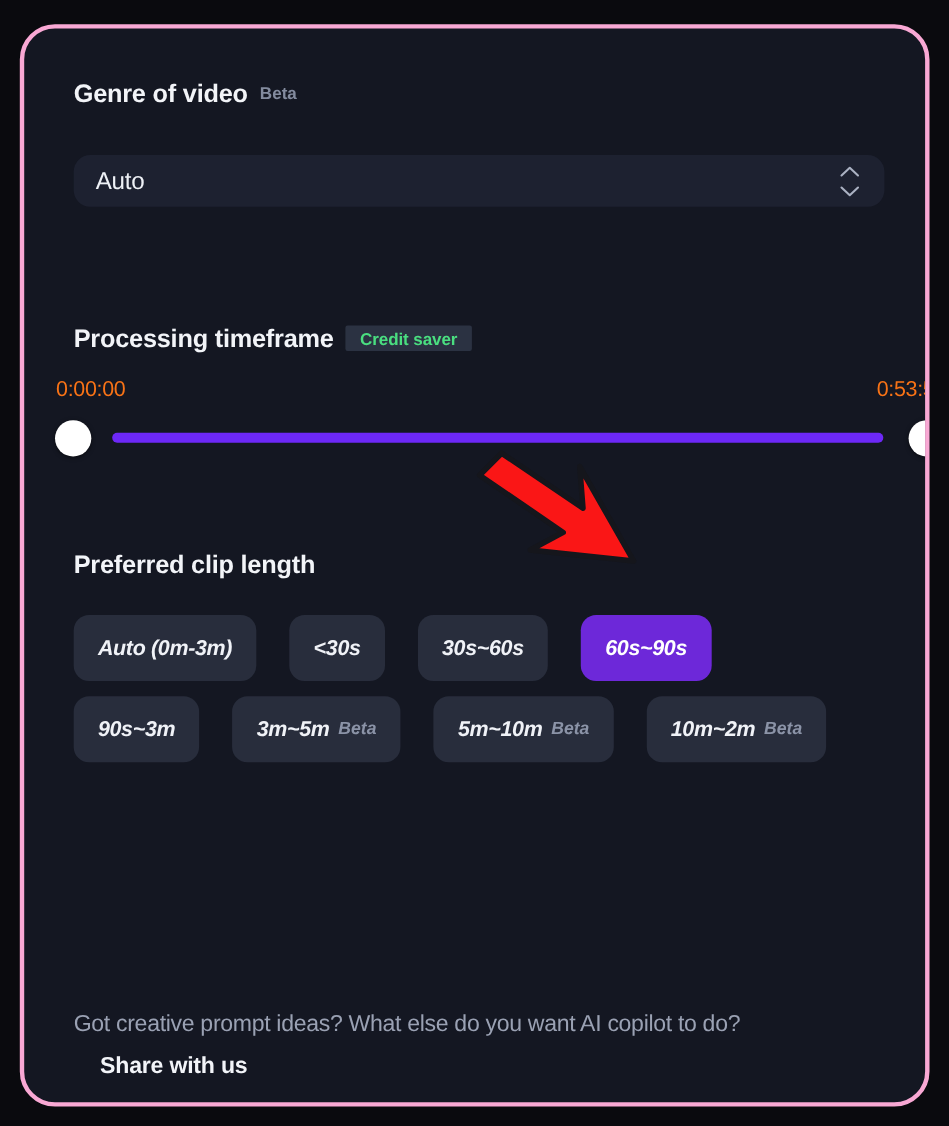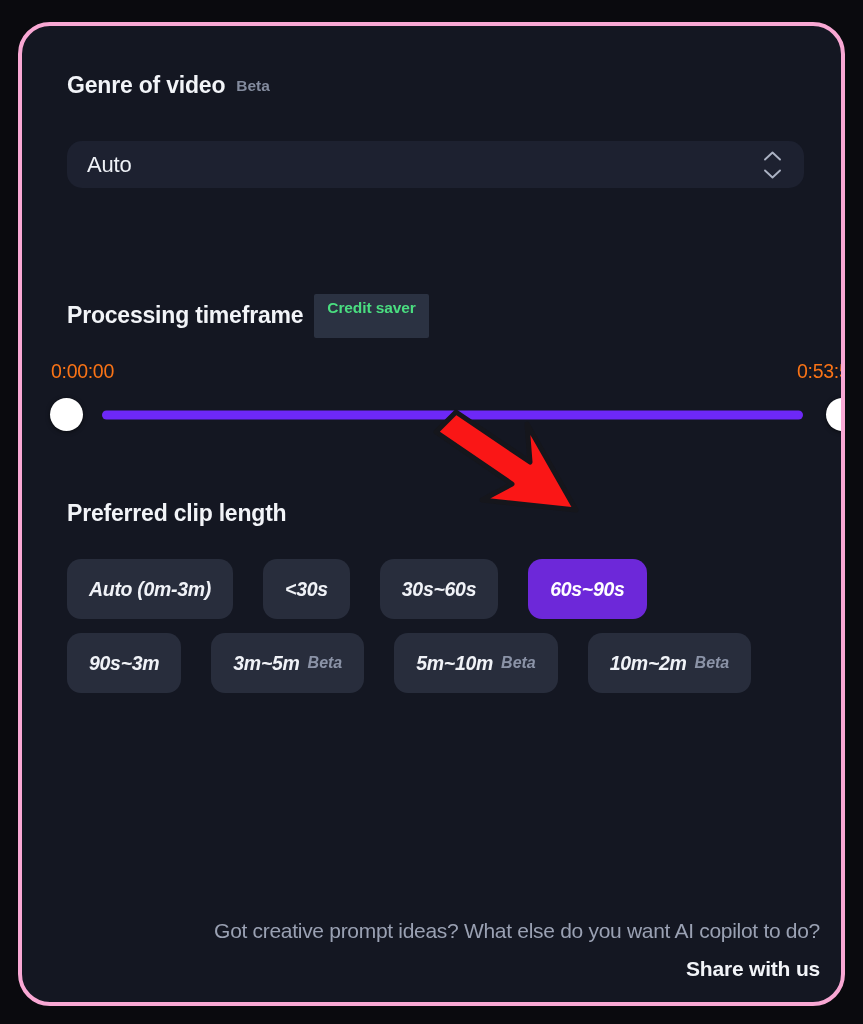--- a/index.html
+++ b/index.html
@@ -61,21 +61,21 @@
     font-weight: bold;
     letter-spacing: 0px;
   }
 
   .badge-credit {
     background: #2b3242;
     color: #4ade80;
     font-size: 15.5px;
     font-weight: bold;
     border-radius: 2px;
-    padding: 6px 13px 22px 13px;
+    padding: 6px 13px 2px 13px;
     line-height: 1;
     letter-spacing: -0.1px;
   }
 
   
   .genre-wrap { position: absolute; left: 45px; top: 46px; width: 737px; }
 
   .select-box {
     position: relative;
     margin-top: 42px;
@@ -208,40 +208,41 @@
   .keyword-placeholder {
     color: #7d8498;
     font-size: 21px;
     font-weight: normal;
     letter-spacing: -0.2px;
   }
 
   
   .footer {
     position: absolute;
-    left: 61px;
+    left: 45px;
     top: 893px;
     width: 737px;
-    text-align: right;
+    text-align: left;
   }
   .footer-prompt {
     color: #9aa1b3;
     font-size: 21px;
     font-weight: normal;
     letter-spacing: -0.3px;
     white-space: nowrap;
   }
   .footer-link {
     display: inline-block;
     margin-top: 14px;
     color: #f2f4f8;
     font-size: 21px;
     font-weight: bold;
     letter-spacing: -0.2px;
     cursor: pointer;
+    margin-left: 24px;
   }
 
   
   .arrow-annotation {
     position: absolute;
     left: 424px;
     top: 402px;
     width: 168px;
     height: 116px;
     pointer-events: none;

